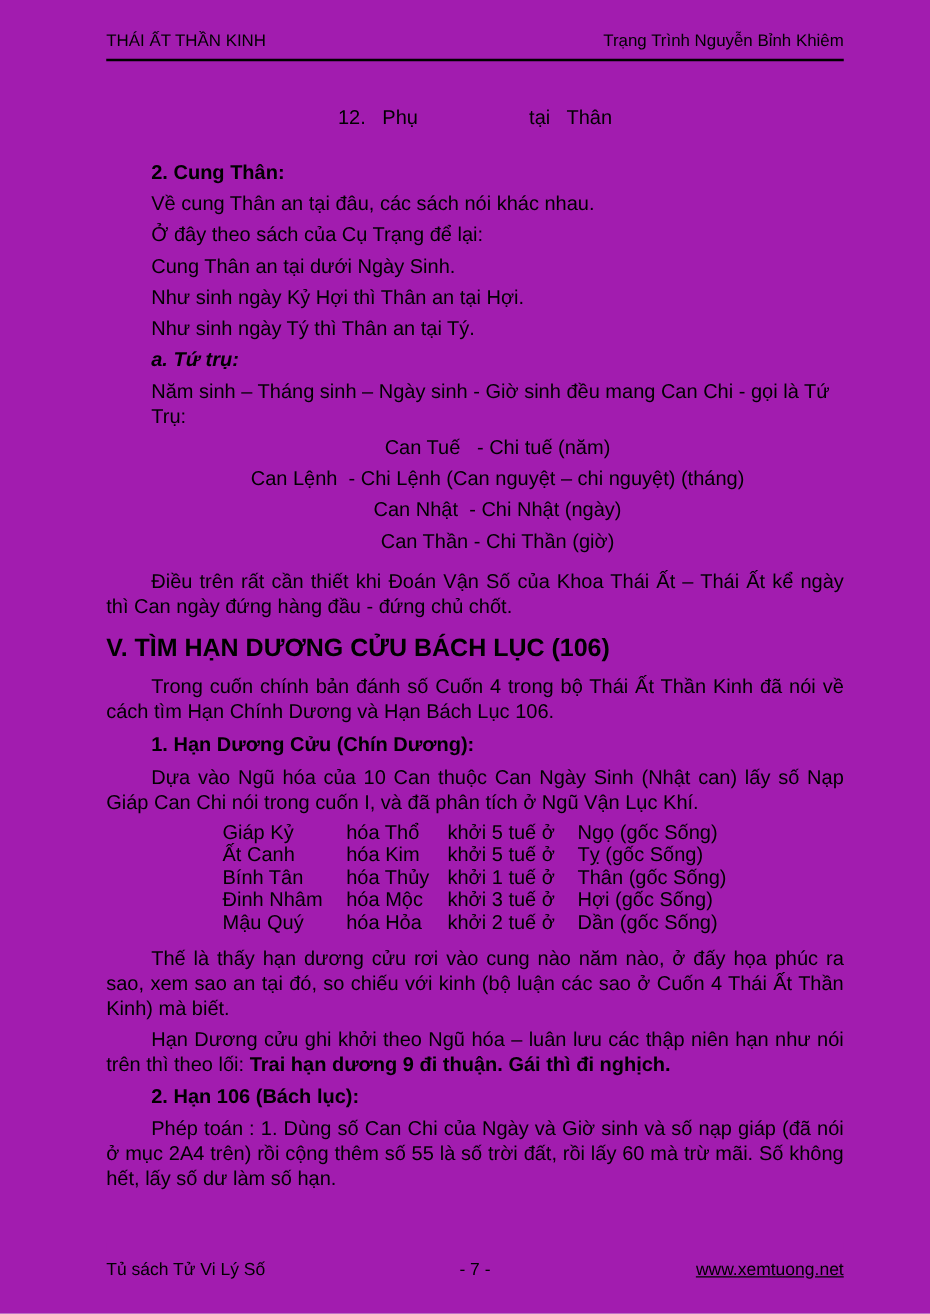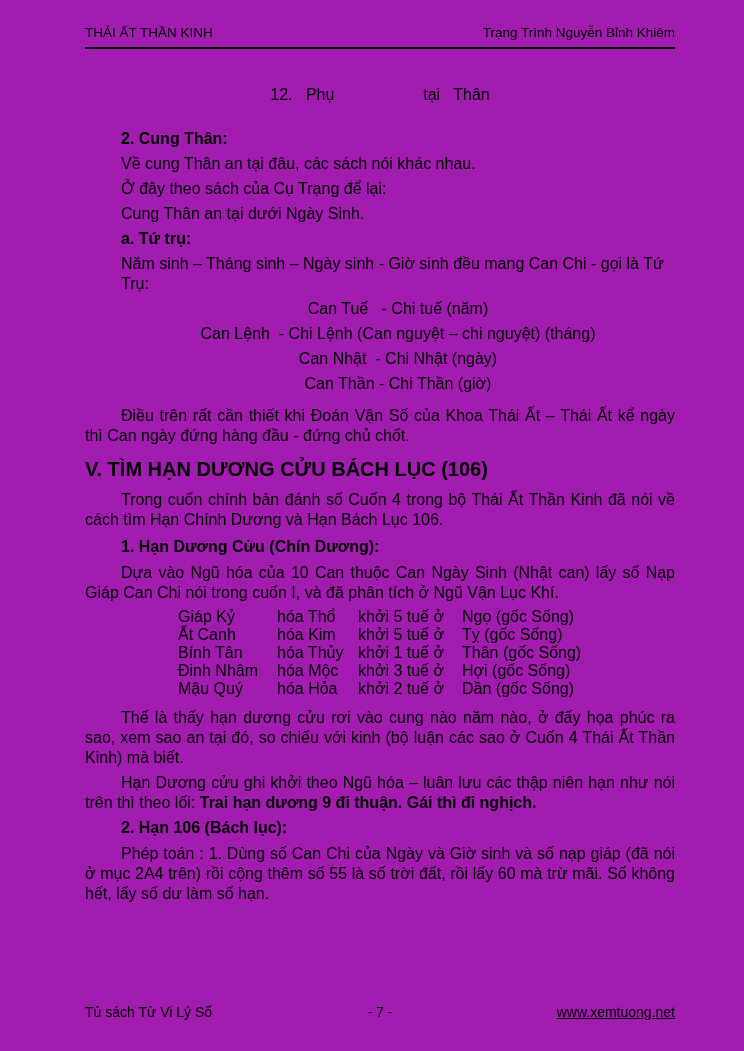--- a/index.html
+++ b/index.html
@@ -18,36 +18,36 @@
   
   .hdr{display:flex;justify-content:space-between;align-items:flex-end;
        padding-top:25px;font-size:13.5px;}
   .hdr-rule{border:0;border-top:2px solid #000;margin:7px 0 0 0;}
   
   .subtitle{margin-top:36px;text-align:center;white-space:pre;line-height:20px;}
   
   .line{line-height:20px;margin:0 0 5px 0;padding-left:36px;}
   .pre{white-space:pre;text-align:center;}
   .b{font-weight:bold;}
-  .bi{font-weight:bold;}
+  .bi{font-weight:bold;font-style:italic;}
   .h-num{font-weight:bold;line-height:20px;margin:2px 0 6px 0;padding-left:36px;}
   .para{line-height:20px;margin:0 0 5px 0;text-align:justify;text-indent:36px;}
   .h-sec{font-size:20px;font-weight:bold;line-height:24px;margin:11px 0 9px 0;}
   .content{margin-top:24px;}
   .nap-table{
     display:grid;
     grid-template-columns:99px 81px 104px auto;
     margin:0 0 10px 93px;
     line-height:18px;
   }
   .nap-table span{display:block;}
   
   .ftr{
     position:absolute;left:85px;right:69px;top:995px;
-    border-top:4px solid #a21caf;
+    border-top:7px solid #a21caf;
     padding-top:4px;
     display:grid;grid-template-columns:1fr auto 1fr;
     font-size:14px;line-height:18px;
   }
   .ftr .c{text-align:center;}
   .ftr .r{text-align:right;}
   .ftr a{color:#000;text-decoration:underline;}
 </style>
 </head>
 <body>
@@ -62,20 +62,22 @@
     <hr class="hdr-rule">
 
     <div class="subtitle">12.   Phụ                    tại   Thân</div>
 
     <div class="content">
 
       <div class="line b">2. Cung Thân:</div>
       <div class="line">Về cung Thân an tại đâu, các sách nói khác nhau.</div>
       <div class="line">Ở đây theo sách của Cụ Trạng để lại:</div>
       <div class="line">Cung Thân an tại dưới Ngày Sinh.</div>
+      <div class="line">Như sinh ngày Kỷ Hợi thì Thân an tại Hợi.</div>
+      <div class="line">Như sinh ngày Tý thì Thân an tại Tý.</div>
 
       <div class="line bi" style="margin-top:2px;">a. Tứ trụ:</div>
       <div class="line">Năm sinh – Tháng sinh – Ngày sinh - Giờ sinh đều mang Can Chi - gọi là Tứ Trụ:</div>
       <div class="line pre">Can Tuế   - Chi tuế (năm)</div>
       <div class="line pre">Can Lệnh  - Chi Lệnh (Can nguyệt – chi nguyệt) (tháng)</div>
       <div class="line pre">Can Nhật  - Chi Nhật (ngày)</div>
       <div class="line pre">Can Thần - Chi Thần (giờ)</div>
 
       <div class="para" style="margin-top:12px;">Điều trên rất cần thiết khi Đoán Vận Số của Khoa Thái Ất – Thái Ất kể ngày thì Can ngày đứng hàng đầu - đứng chủ chốt.</div>
 

